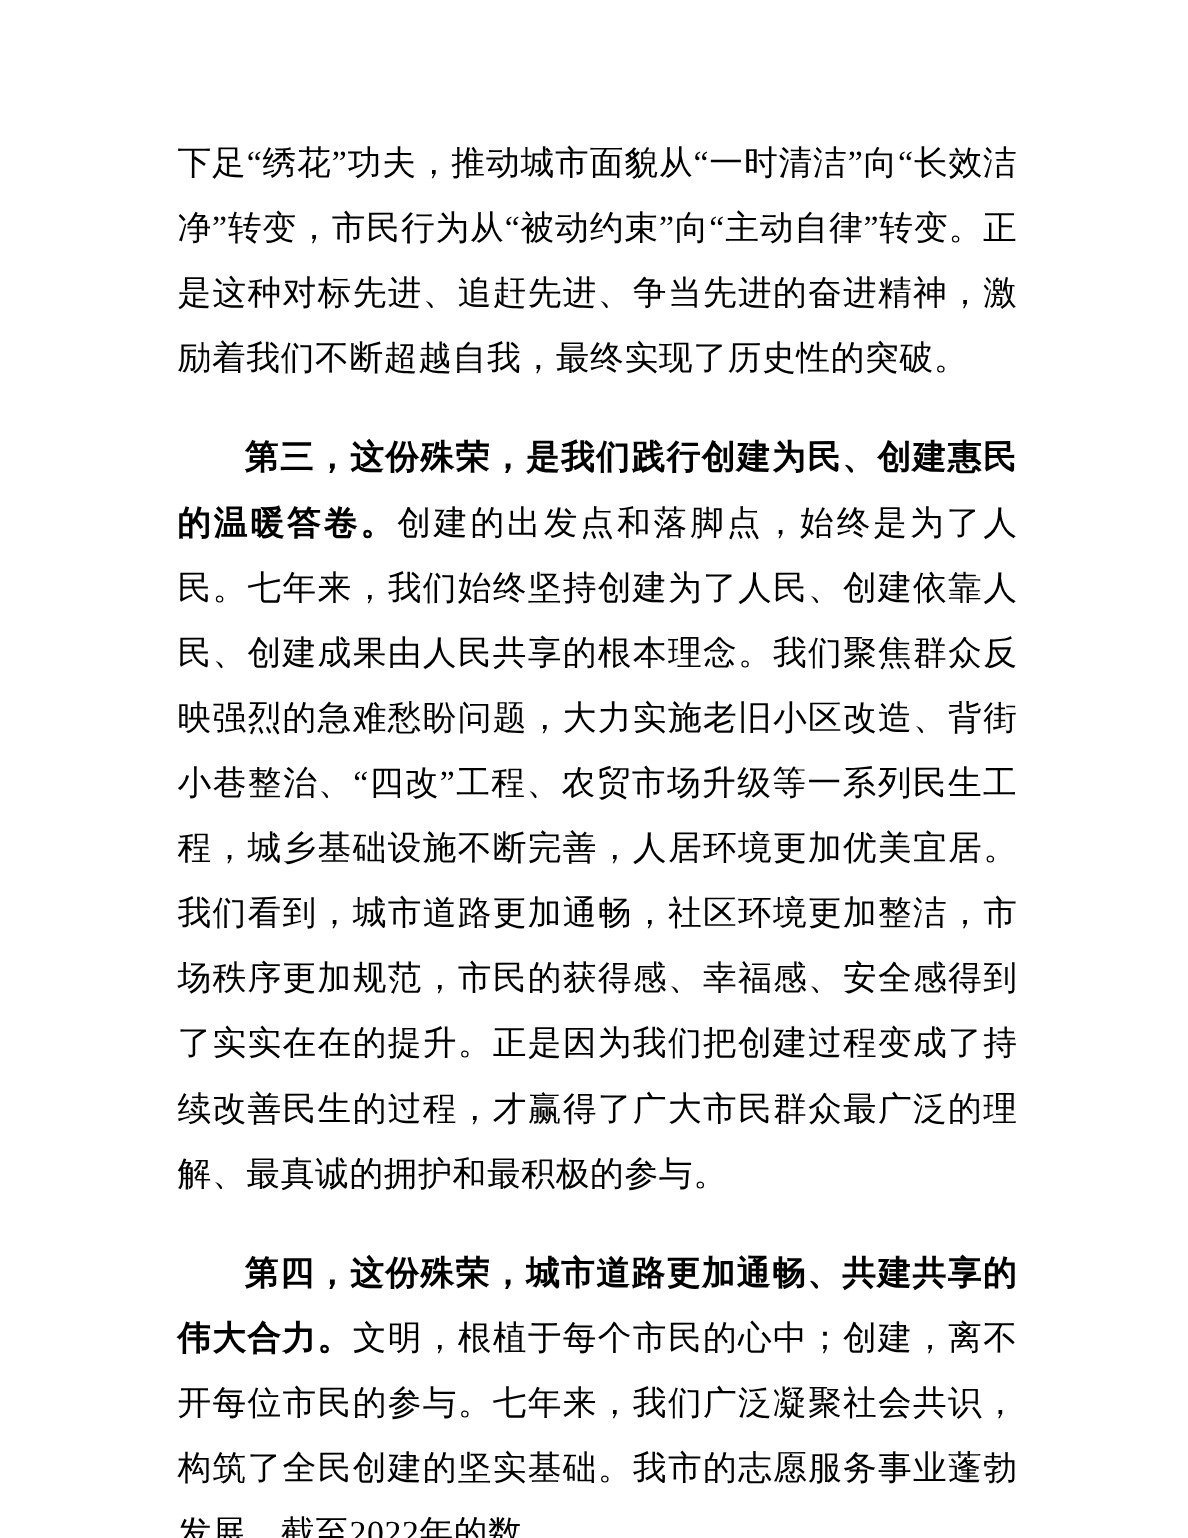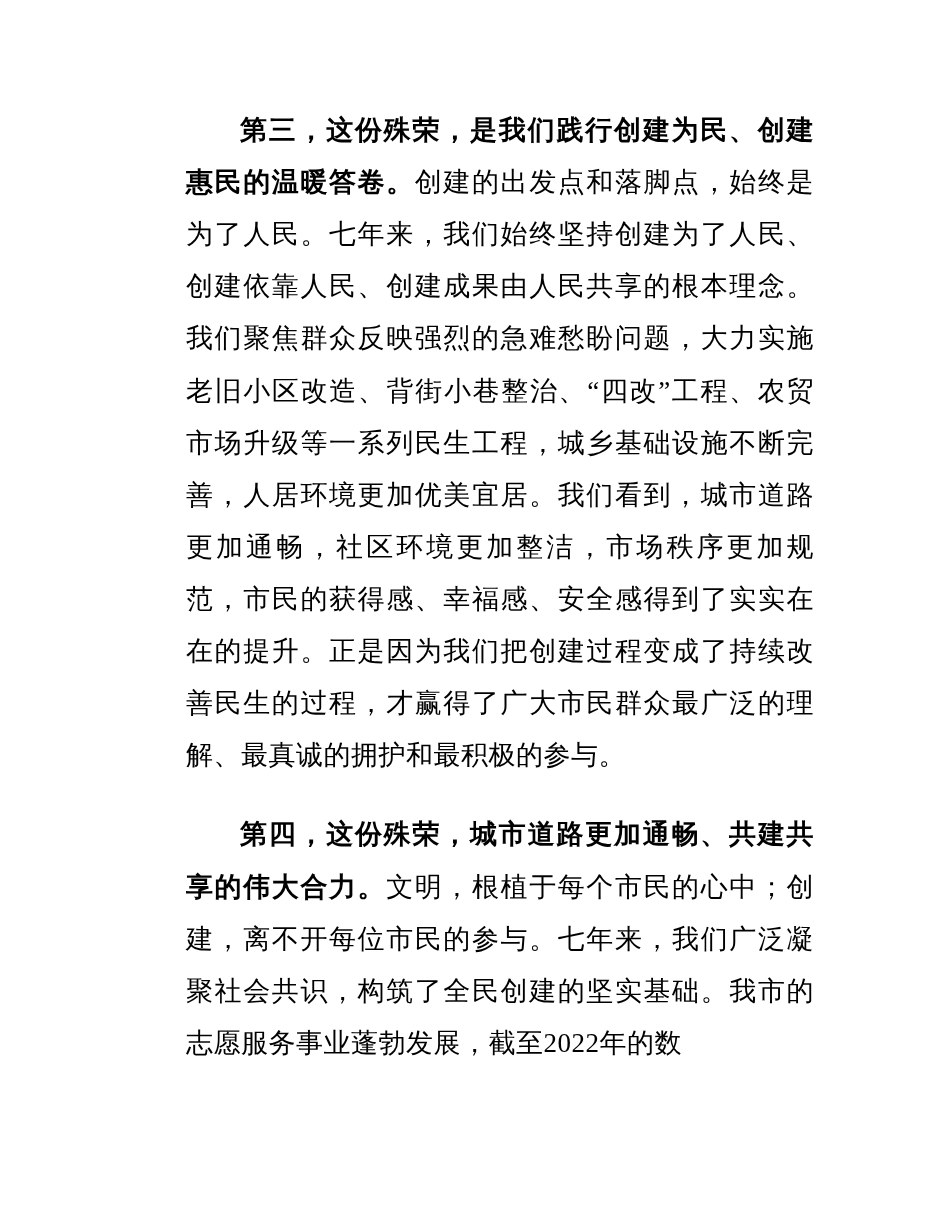--- a/index.html
+++ b/index.html
@@ -17,29 +17,32 @@
     color: #000000;
   }
   .para {
     font-size: 27px;
     line-height: 1.93;
     text-align: justify;
     letter-spacing: 0.5px;
     margin-bottom: 27px;
     word-break: break-all;
   }
-  .para.indent { text-indent: 2em; margin-left: 44px; }
+  .para.indent { text-indent: 2em; }
   .lead { font-weight: 700; }
   .body-text { font-weight: 400; }
 </style>
 </head>
 <body>
 
 <div class="page">
 
+  <p class="para">
+    <span class="body-text">下足“绣花”功夫，推动城市面貌从“一时清洁”向“长效洁净”转变，市民行为从“被动约束”向“主动自律”转变。正是这种对标先进、追赶先进、争当先进的奋进精神，激励着我们不断超越自我，最终实现了历史性的突破。</span>
+  </p>
 
   <p class="para indent">
     <span class="lead">第三，这份殊荣，是我们践行创建为民、创建惠民的温暖答卷。</span><span class="body-text">创建的出发点和落脚点，始终是为了人民。七年来，我们始终坚持创建为了人民、创建依靠人民、创建成果由人民共享的根本理念。我们聚焦群众反映强烈的急难愁盼问题，大力实施老旧小区改造、背街小巷整治、“四改”工程、农贸市场升级等一系列民生工程，城乡基础设施不断完善，人居环境更加优美宜居。我们看到，城市道路更加通畅，社区环境更加整洁，市场秩序更加规范，市民的获得感、幸福感、安全感得到了实实在在的提升。正是因为我们把创建过程变成了持续改善民生的过程，才赢得了广大市民群众最广泛的理解、最真诚的拥护和最积极的参与。</span>
   </p>
 
   <p class="para indent">
     <span class="lead">第四，这份殊荣，城市道路更加通畅、共建共享的伟大合力。</span><span class="body-text">文明，根植于每个市民的心中；创建，离不开每位市民的参与。七年来，我们广泛凝聚社会共识，构筑了全民创建的坚实基础。我市的志愿服务事业蓬勃发展，截至2022年的数</span>
   </p>
 
 </div>

